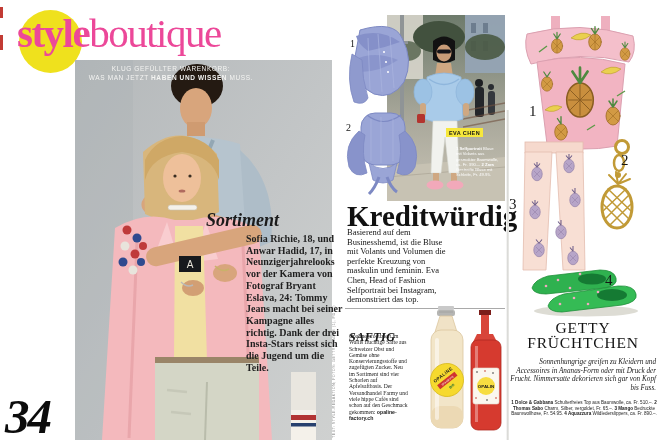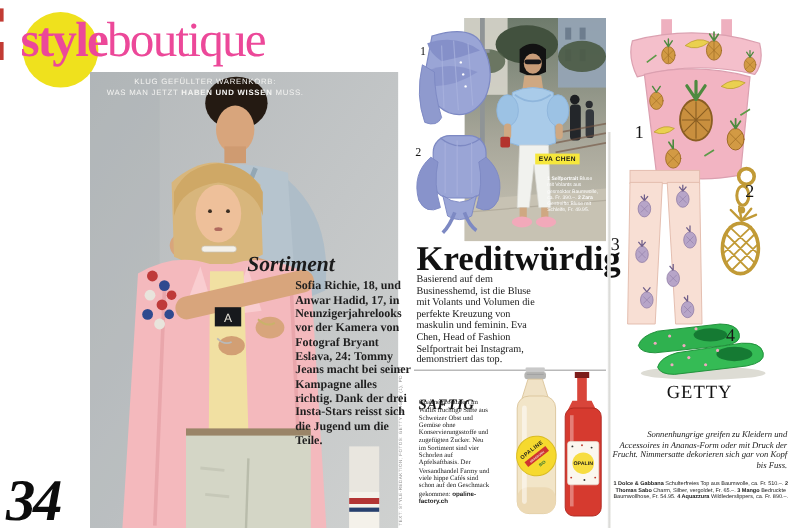--- a/index.html
+++ b/index.html
@@ -408,17 +408,18 @@
     </g>
   </svg>
 
   <div class="abs num num-p1">1</div>
   <div class="abs num num-p2">2</div>
   <div class="abs num num-p3">3</div>
   <div class="abs num num-p4">4</div>
 
   <div class="abs reife-title">
     <div>GETTY</div>
+    <div>FRÜCHTCHEN</div>
   </div>
   <div class="abs reife-intro">Sonnenhungrige greifen zu Kleidern und Accessoires in Ananas-Form oder mit Druck der Frucht. Nimmersatte dekorieren sich gar von Kopf bis Fuss.</div>
   <div class="abs reife-credits"><span class="seg-bold">1 Dolce &amp; Gabbana </span><span>Schulterfreies Top aus Baumwolle, ca. Fr. 510.–. </span><span class="seg-bold">2 Thomas Sabo </span><span>Charm, Silber, vergoldet, Fr. 65.–. </span><span class="seg-bold">3 Mango </span><span>Bedruckte Baumwollhose, Fr. 54.95. </span><span class="seg-bold">4 Aquazzura </span><span>Wildlederslippers, ca. Fr. 890.–.</span></div>
 
 </div>
 
 </body></html>

